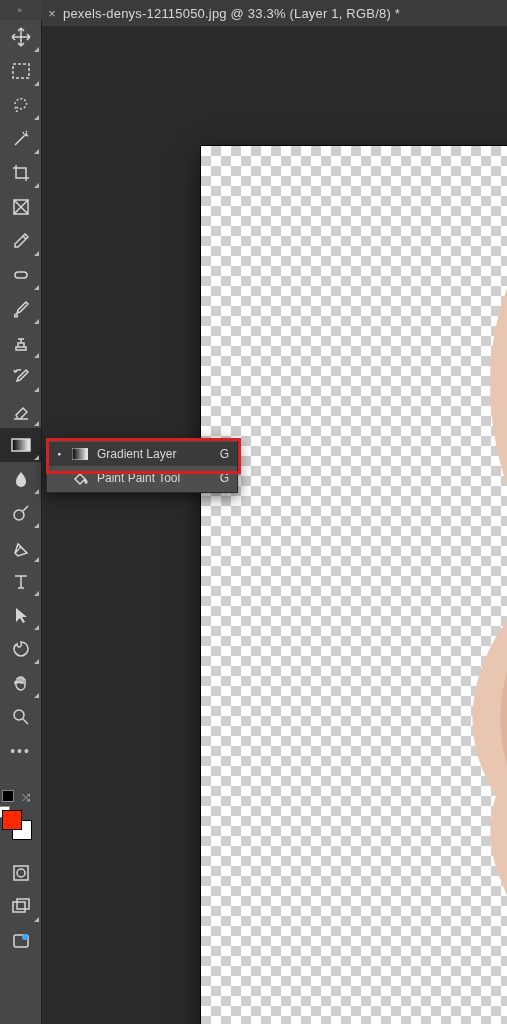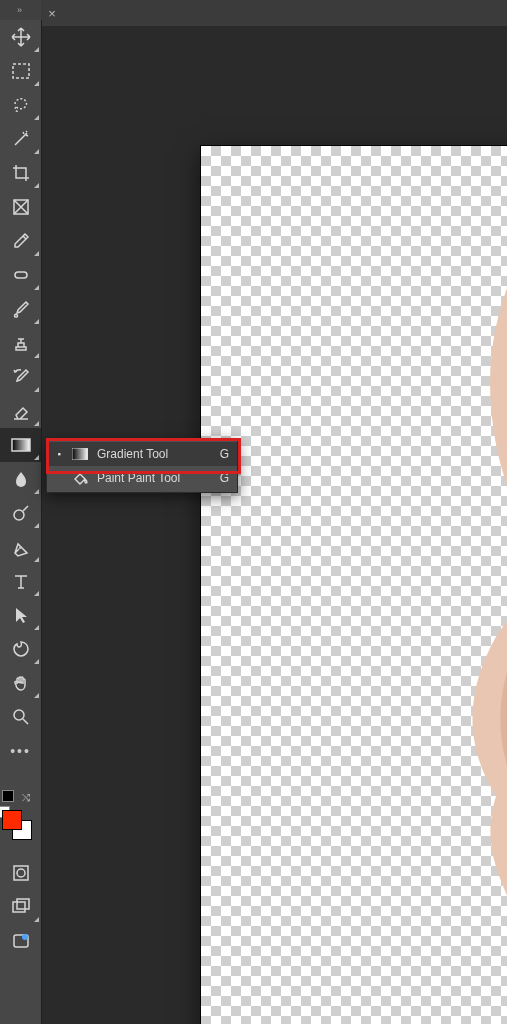--- a/index.html
+++ b/index.html
@@ -55,20 +55,21 @@
 </style>
 </head>
 <body>
 
 <div class="top-handle">
   <span>»</span>
 </div>
 
 <div class="tabbar">
   <div class="close">×</div>
+  <div class="title">pexels-denys-12115050.jpg @ 33.3% (Layer 1, RGB/8) *</div>
 </div>
 
 <div class="stage">
   <div class="canvas">
     <div class="arm">
       <svg viewBox="0 0 200 904" preserveAspectRatio="none">
 
         <path d="M200 0 L200 904 L150 904
                  C 145 870 120 820 115 770
                  C 98 730 80 700 95 650
@@ -305,21 +306,21 @@
       <svg width="16" height="12">
           <defs>
             <linearGradient id="g2" x1="0" x2="1">
               <stop offset="0" stop-color="#000"></stop>
               <stop offset="1" stop-color="#fff"></stop>
             </linearGradient>
           </defs>
           <rect x="0" y="0" width="16" height="12" fill="url(#g2)" stroke="#ccc"></rect>
         </svg>
     </span>
-    <span class="lbl">Gradient Tool</span>
+    <span class="lbl">Gradient Layer</span>
     <span class="key">G</span>
   </div>
   <div class="row">
     <span class="mark"></span>
     <span class="icn">
       <svg width="16" height="14">
           <path d="M3 8l5-5 5 5-5 5zM13 8c1 1 2 2 2 3a1 1 0 11-2 0c0-1 0-2 0-3z" fill="none" stroke="#ddd" stroke-width="1.4"></path>
         </svg>
     </span>
     <span class="lbl">Paint Paint Tool</span>

